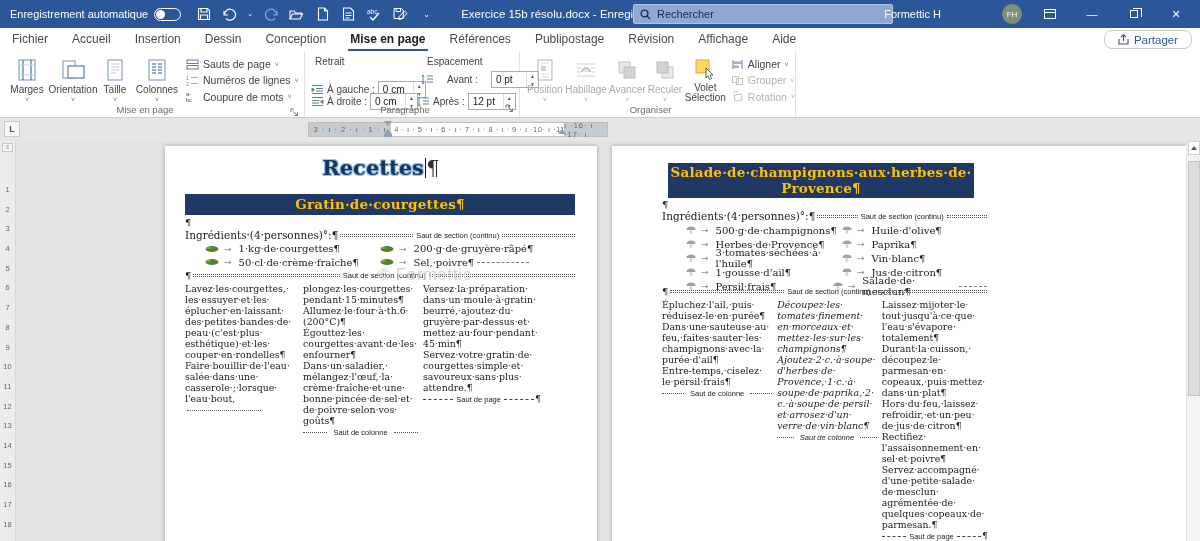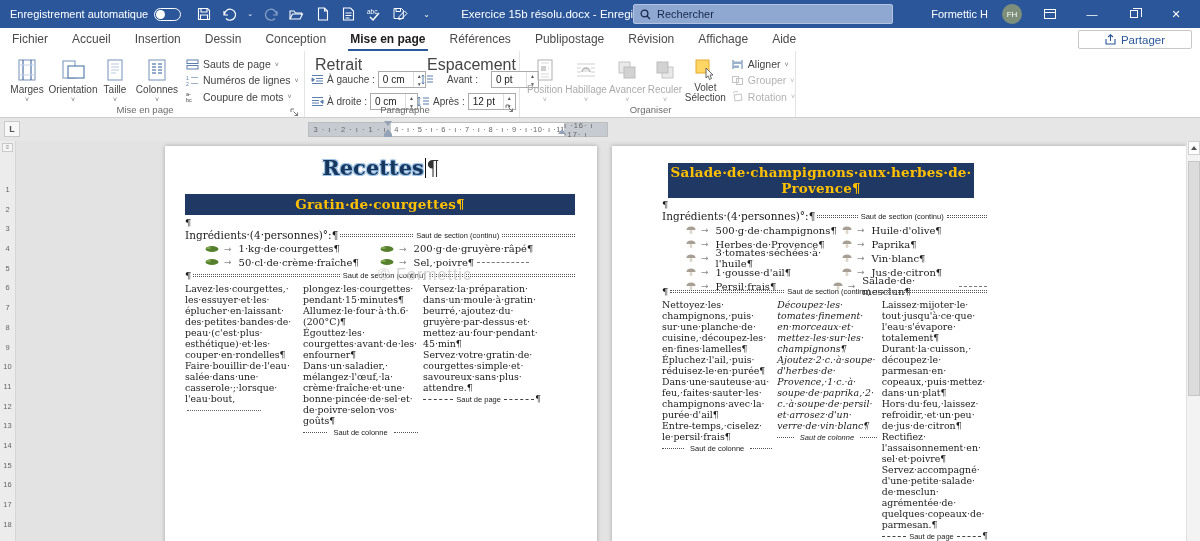--- a/index.html
+++ b/index.html
@@ -18,51 +18,51 @@
   .dim { opacity:.45; }
   .doc-title { margin-left:26px; font-size:11.5px; white-space:nowrap; display:flex; align-items:center; gap:5px;}
   .chev { font-size:8px; opacity:.9; }
   .searchbox { position:absolute; left:633px; top:4px; width:260px; height:20px; background:#8fa8d2;
                border:1px solid #b4c3e0; border-radius:2px; display:flex; align-items:center; padding:0 6px; gap:6px; }
   .searchbox input { border:none; background:transparent; outline:none; font-size:11px; color:#13233f; width:200px; font-family:"Liberation Sans",sans-serif;}
   .searchbox input::placeholder { color:#16284a; opacity:1; }
   .tb-right { position:absolute; right:0; top:0; height:28px; display:flex; align-items:center; gap:14px; padding-right:10px;}
   .username { font-size:11px; }
   .avatar { width:20px; height:20px; border-radius:50%; background:#7d8e7a; color:#fff; font-size:8px;
-            display:flex; align-items:center; justify-content:center; }
+            display:flex; align-items:center; justify-content:center;margin-left:47px; }
   .winbtn { width:28px; height:28px; display:flex; align-items:center; justify-content:center; font-size:11px; color:#fff; }
   .restore-glyph { width:8px; height:8px; border:1px solid #fff; position:relative; }
   .restore-glyph::before { content:""; position:absolute; left:2px; top:-3px; width:8px; height:8px; border:1px solid #fff; border-left:none; border-bottom:none;}
   .ribbonopt-glyph { width:12px; height:10px; border:1px solid #fff; position:relative;}
   .ribbonopt-glyph::before{ content:""; position:absolute; left:0; top:2px; width:10px; height:0; border-top:1px solid #fff;}
 
   
   .tabsrow { position:absolute; top:28px; left:0; width:1200px; height:23px; background:#fff; display:flex; align-items:center; }
   .tab { font-size:12px; color:#4a4a4a; padding:4px 12px 5px 12px; position:relative; white-space:nowrap;}
   .tab.active { color:#1d1d1d; font-weight:bold; }
   .tab.active::after { content:""; position:absolute; left:10px; right:10px; bottom:0; height:2.5px; background:#2b579a; }
-  .sharebtn { position:absolute; right:8px; top:2px; height:19px; border:1px solid #c8c8c8; border-radius:2px;
-              background:#fff; color:#2b579a; font-size:11.5px; display:flex; align-items:center; gap:5px; padding:0 26px;}
+  .sharebtn { position:absolute; right:8px; top:2px; height:19px; border:1px solid #c8c8c8; border-radius:8px;
+              background:#fff; color:#2b579a; font-size:11.5px; display:flex; align-items:center; gap:5px; padding:0 13px;}
 
   
   .ribbon { position:absolute; top:51px; left:0; width:1200px; height:67px; background:#fff; border-bottom:1px solid #cdcdcd; display:flex; }
   .grp { position:relative; height:100%; border-right:1px solid #e4e4e4; }
   .grp-label { position:absolute; bottom:2px; left:0; right:14px; text-align:center; font-size:9.5px; color:#6b6b6b; }
   .launcher { position:absolute; bottom:3px; right:4px; width:10px; height:10px; }
   .g1 { width:305px; display:flex; padding:4px 2px 14px 4px; }
   .bigbtn { width:46px; display:flex; flex-direction:column; align-items:center; font-size:10px; color:#444; padding-top:2px;}
   .bigbtn .ic { height:26px; display:flex; align-items:center; justify-content:center; }
   .bigbtn .lb { margin-top:2px; text-align:center; line-height:10px;}
   .bigbtn .ch { font-size:7px; color:#777; margin-top:1px;}
   .gray .lb, .gray .ch { color:#ababab; }
   .smallcol { display:flex; flex-direction:column; justify-content:flex-start; margin-left:6px; gap:4px; padding-top:3px;}
   .smallbtn { display:flex; align-items:center; gap:4px; font-size:10.5px; color:#444; height:16px; white-space:nowrap;}
   .smallbtn .ch { font-size:7px; color:#777; }
   .g2 { width:215px; padding:4px 4px 14px 8px; font-size:10px; color:#444; position:relative;}
-  .g2 .hdr { position:absolute; top:5px; font-size:16px; color:#444; }
+  .g2 .hdr { position:absolute; top:5px; font-size:10px; color:#444; }
   .fieldrow { position:absolute; display:flex; align-items:center; gap:3px; }
   .fieldrow .fl { white-space:nowrap; }
   .spinfield { display:flex; border:1px solid #ababab; height:17px; background:#fff; }
   .spinfield .val { width:34px; font-size:10px; padding:2px 0 0 4px; color:#222;}
   .spinner { width:12px; border-left:1px solid #dedede; display:flex; flex-direction:column; }
   .spinner span { flex:1; font-size:5px; color:#555; text-align:center; line-height:4px; padding-top:2px;}
   .micon { width:13px; height:11px; }
   .g3 { width:276px; display:flex; padding:4px 0 14px 6px; }
   .biglabel2 { line-height:10px; }
   .g3col { display:flex; flex-direction:column; gap:4px; margin-left:4px; padding-top:3px;}
@@ -322,21 +322,21 @@
             <path d="M1 4 v-3 h3"></path>
             <path d="M3.5 3.5 l4 4 M7.5 4.5 v3 h-3"></path>
           </svg>
       </span>
     </div>
 
     <div class="grp g2">
       <span class="hdr" style="left:10px">Retrait</span>
       <span class="hdr" style="left:122px">Espacement</span>
 
-      <div class="fieldrow" style="left:6px; top:20px;">
+      <div class="fieldrow" style="left:6px; top:30px;">
         <svg class="micon" viewBox="0 0 13 11" fill="none" stroke="#5a7fae">
             <path d="M1 1.5 h11 M5 4.5 h7 M5 7 h7 M1 9.5 h11"></path>
             <path d="M1 4 l2.5 1.7 L1 7.5 z" fill="#5a7fae"></path>
           </svg>
         <span class="fl">À gauche :</span>
         <span class="spinfield">
           <span class="val">0 cm</span>
           <span class="spinner">
               <span>▲</span>
               <span>▼</span>
@@ -742,21 +742,20 @@
       <div class="hline doc-serif" style="top:140px; left:50px; width:325px;">
         <span class="htext" style="font-size:10px">¶</span>
         <span class="sb">
             <span class="d"></span>
             <span class="lbl">Saut de section (continu)</span>
             <span class="d"></span>
           </span>
       </div>
       <div class="cols doc-serif" style="top:153px; left:50px; width:326px; gap:5px;">
         <div class="col" style="width:112px;">
-          <div class="para"><span class="fmt">Nettoyez·​les·​champignons,·​puis·​sur·​une·​planche·​de·​cuisine,·​découpez-les·​en·​fines·​lamelles¶</span></div>
           <div class="para"><span class="fmt">Épluchez·​l'ail,·​puis·​réduisez-le·​en·​purée¶</span></div>
           <div class="para"><span class="fmt">Dans·​une·​sauteuse·​au·​feu,·​faites·​sauter·​les·​champignons·​avec·​la·​purée·​d'ail¶</span></div>
           <div class="para"><span class="fmt">Entre-temps,·​ciselez·​le·​persil·​frais¶</span></div>
           <div class="colbrk">
               <span class="d"></span>
               <span class="lbl">Saut de colonne</span>
               <span class="d"></span>
             </div>
         </div>
         <div class="col" style="width:101px;font-style:italic;">

